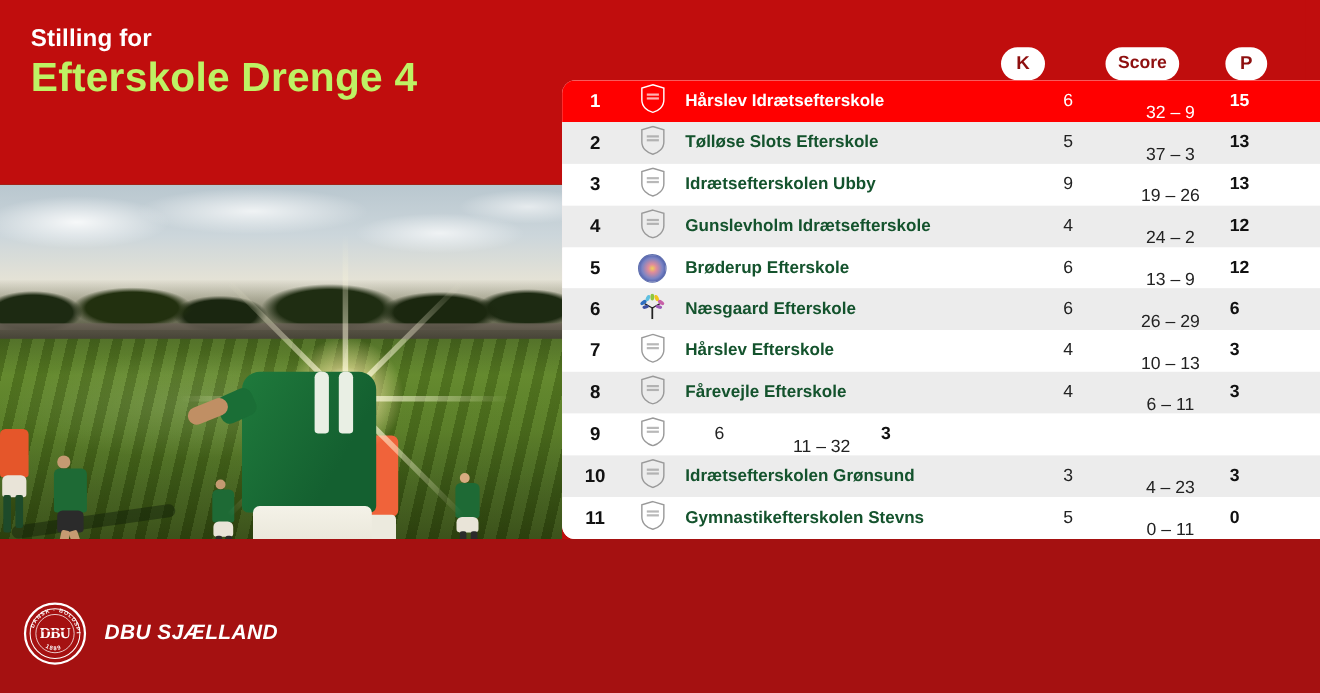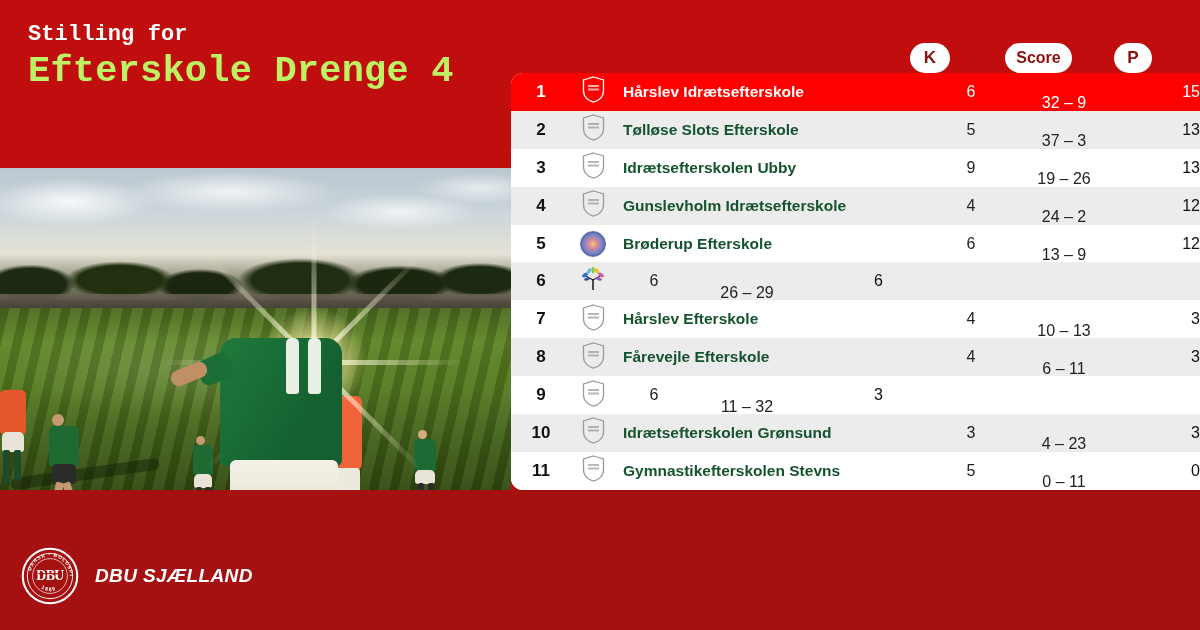--- a/index.html
+++ b/index.html
@@ -6,21 +6,21 @@
   html,body{margin:0;padding:0;}
   body{
     width:1200px;height:630px;overflow:hidden;
     font-family:"Liberation Sans", sans-serif;
     background:#C00D0D;
     position:relative;
   }
   #root{position:absolute;inset:0;background:#C00D0D;}
 
   
-  .header{position:absolute;left:0;top:0;width:1187px;height:168px;background:#C00D0D;font-family:Liberation Mono, monospace;}
+  .header{position:absolute;left:0;top:0;width:1187px;height:168px;background:#C00D0D;}
   .hdr-sub{position:absolute;left:28px;top:22px;color:#ffffff;font-size:22px;font-weight:bold;letter-spacing:.1px;}
   .hdr-title{position:absolute;left:28px;top:50px;color:#bef264;font-size:37px;font-weight:bold;letter-spacing:.2px;white-space:nowrap;}
 
   
   .photo{position:absolute;left:0;top:168px;width:511px;height:322px;overflow:hidden;background:#2f4a18;}
   .ph-sky{position:absolute;left:0;top:0;width:511px;height:132px;
     background:linear-gradient(to bottom,#b9c7cf 0%,#ccd6db 35%,#e4e2d6 65%,#d9cfae 100%);}
   .ph-clouds{position:absolute;left:0;top:0;width:511px;height:120px;
     background:
       radial-gradient(ellipse 120px 34px at 70px 34px, rgba(255,255,255,.85), rgba(255,255,255,0) 70%),
@@ -58,21 +58,21 @@
     border-radius:12px 0 0 12px;overflow:hidden;background:#ffffff;}
   .row{position:relative;height:37.9px;display:flex;align-items:center;}
   .row.odd{background:#ffffff;}
   .row.even{background:#ececec;}
   .row.hl{background:#FF0000;}
   .c-pos{width:60px;text-align:center;font-size:17px;font-weight:bold;color:#111;flex:none;}
   .c-crest{width:44px;display:flex;align-items:center;justify-content:center;flex:none;}
   .c-name{flex:1;font-size:15.5px;font-weight:bold;color:#14532d;padding-left:8px;white-space:nowrap;overflow:hidden;}
   .c-k{width:78px;text-align:center;font-size:16px;color:#222;flex:none;}
   .c-score{width:108px;text-align:center;font-size:16px;color:#222;flex:none;margin-top:23px;}
-  .c-p{width:82px;text-align:right;font-size:16px;font-weight:normal;color:#111;flex:none;}
+  .c-p{width:82px;text-align:left;font-size:16px;font-weight:bold;color:#111;flex:none;}
   .row.hl .c-pos,.row.hl .c-name,.row.hl .c-k,.row.hl .c-score,.row.hl .c-p{color:#ffffff;}
   .crest-shield{width:23px;height:27px;}
   .crest-circ{width:24px;height:24px;border-radius:50%;
     background:radial-gradient(circle at 50% 50%,#f0d05a 0%,#e08c9a 22%,#7b84c4 55%,#4a5ba8 78%,#7a5fa0 100%);
     border:1.5px solid #5f6fae;}
   .crest-tree{width:26px;height:24px;}
 
   
   .pill{position:absolute;background:#ffffff;color:#8E0F0F;font-weight:bold;
     display:flex;align-items:center;justify-content:center;}
@@ -242,20 +242,21 @@
               <path d="M13 13 L20 9" stroke="#222" stroke-width="1.1"></path>
               <ellipse cx="5" cy="8" rx="3.2" ry="1.8" fill="#2f6fc0" transform="rotate(-35 5 8)"></ellipse>
               <ellipse cx="9" cy="4" rx="3" ry="1.7" fill="#5fc0e0" transform="rotate(-65 9 4)"></ellipse>
               <ellipse cx="13" cy="3" rx="1.7" ry="3.2" fill="#8dc63f"></ellipse>
               <ellipse cx="17" cy="4" rx="3" ry="1.7" fill="#f0c419" transform="rotate(-115 17 4)"></ellipse>
               <ellipse cx="21" cy="8" rx="3.2" ry="1.8" fill="#c760a8" transform="rotate(35 21 8)"></ellipse>
               <ellipse cx="7" cy="12" rx="3" ry="1.6" fill="#3b4fa0" transform="rotate(-15 7 12)"></ellipse>
               <ellipse cx="19" cy="12" rx="3" ry="1.6" fill="#9b59b6" transform="rotate(15 19 12)"></ellipse>
             </svg></span>
         </div>
+        <div class="c-name">Næsgaard Efterskole</div>
         <div class="c-k">6</div>
         <div class="c-score">26 – 29</div>
         <div class="c-p">6</div>
       </div>
       <div class="row odd">
         <div class="c-pos">7</div>
         <div class="c-crest">
           <span><svg class="crest-shield" viewBox="0 0 23 27" aria-hidden="true">
               <path d="M11.5 1 L21.5 4 L21.5 15 C21.5 21 16.5 25 11.5 26.2 C6.5 25 1.5 21 1.5 15 L1.5 4 Z" fill="none" stroke="#9a9a9a" stroke-width="1.3"></path>
               <rect x="6" y="9" width="11" height="2" fill="#9a9a9a" opacity=".7"></rect>

